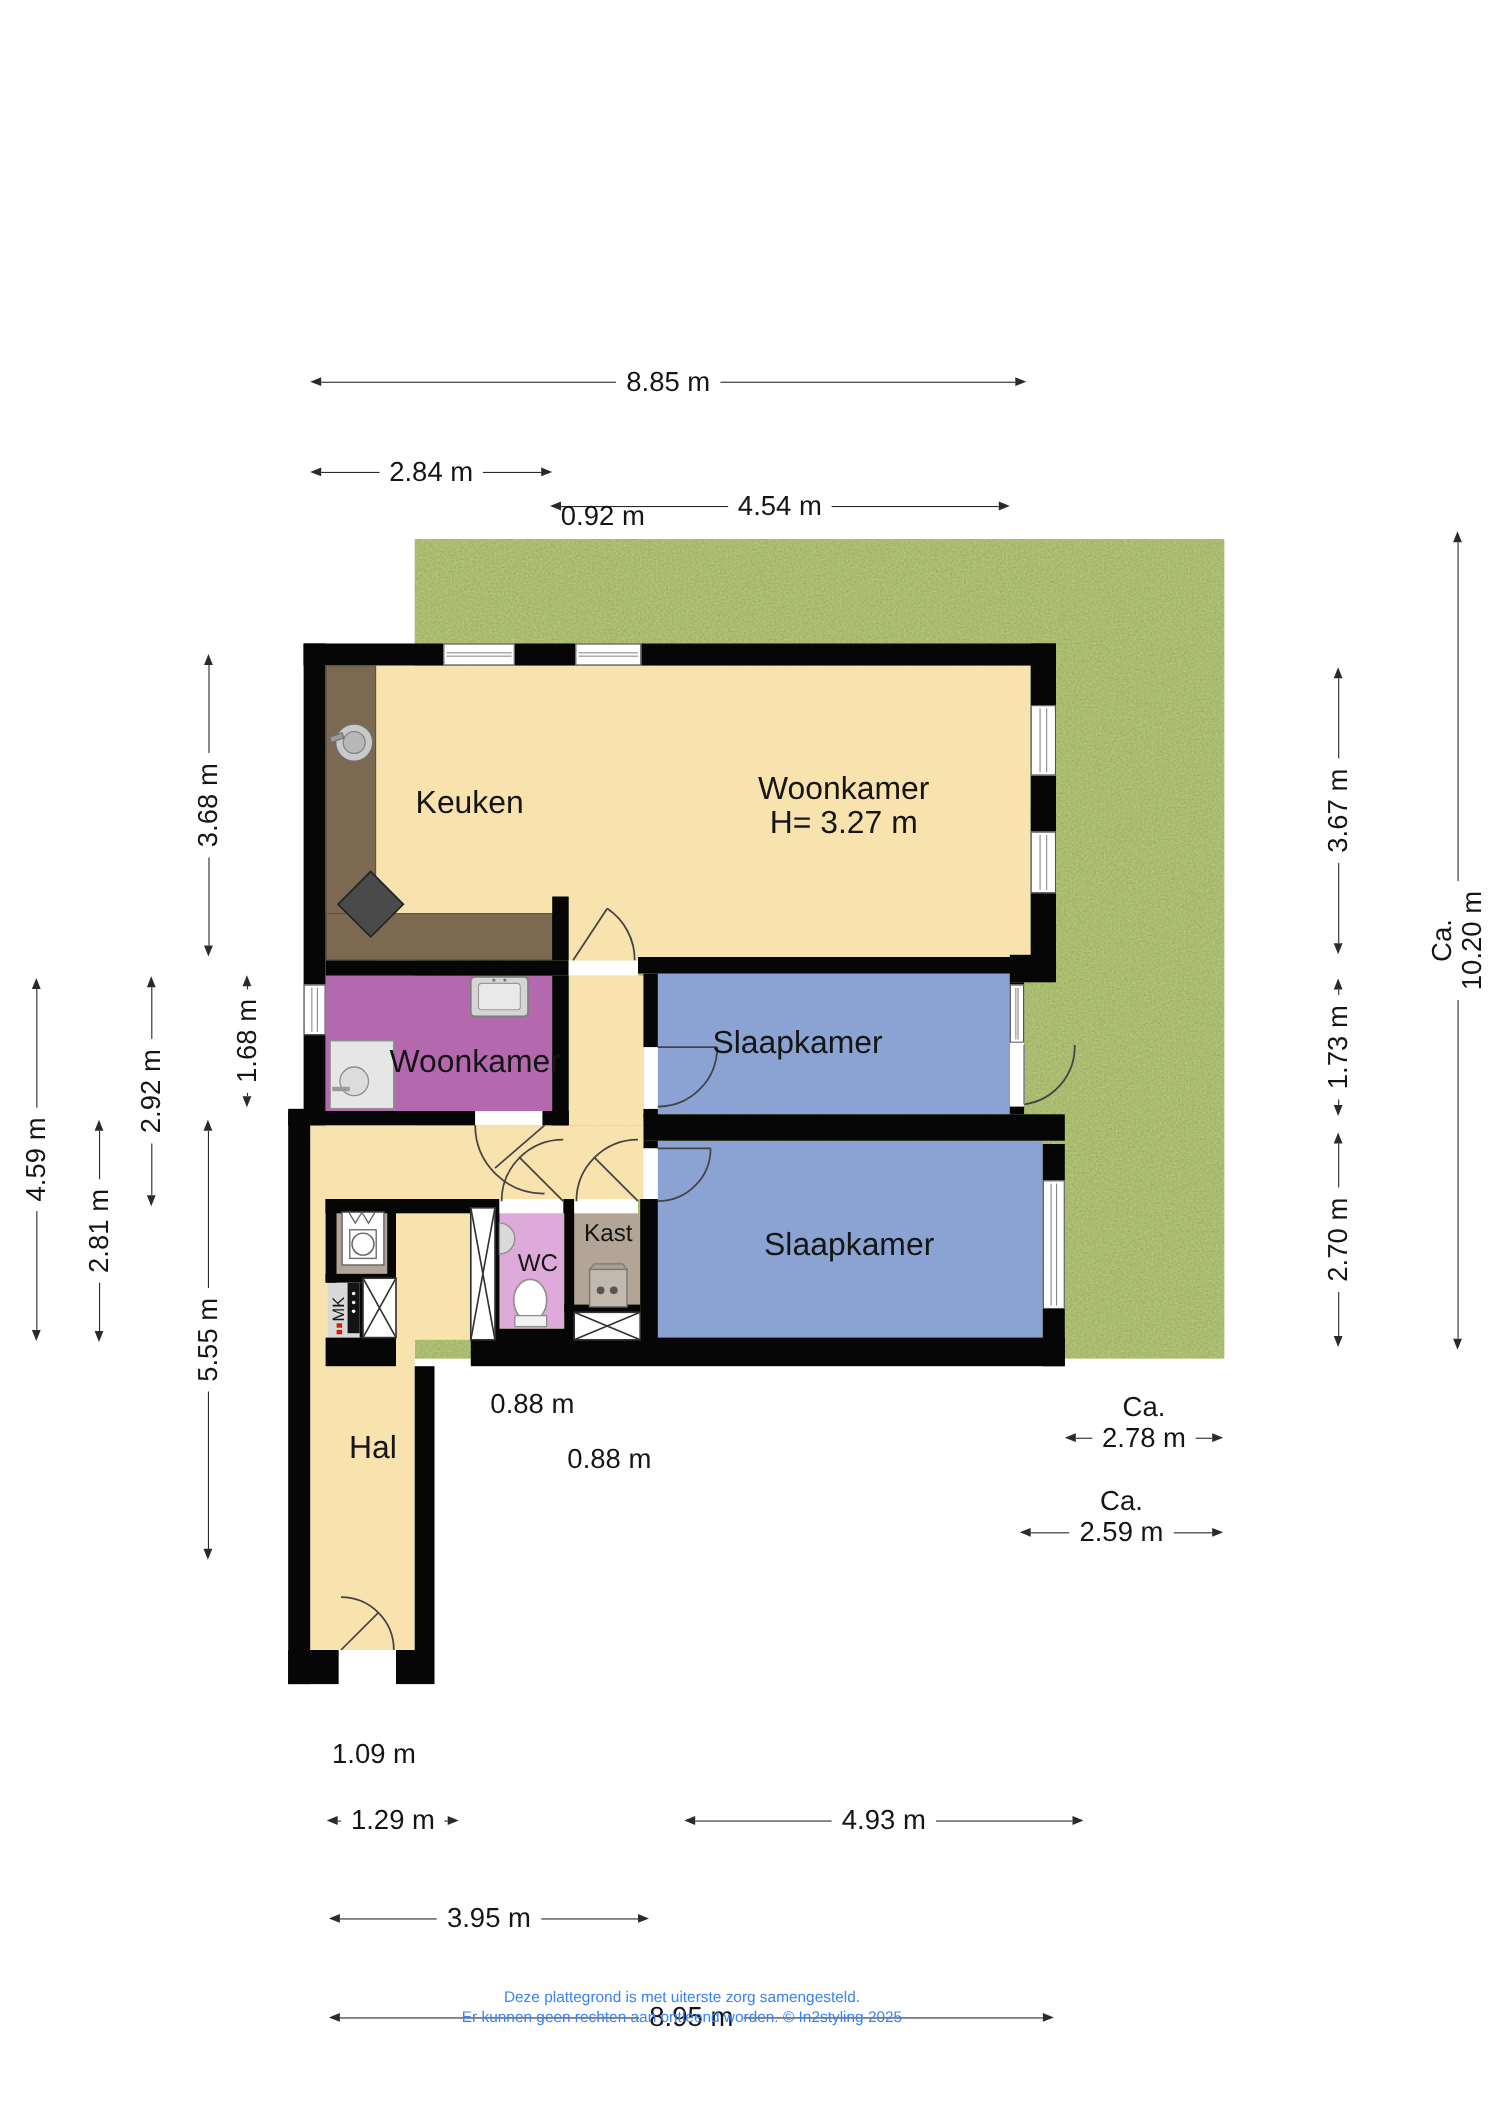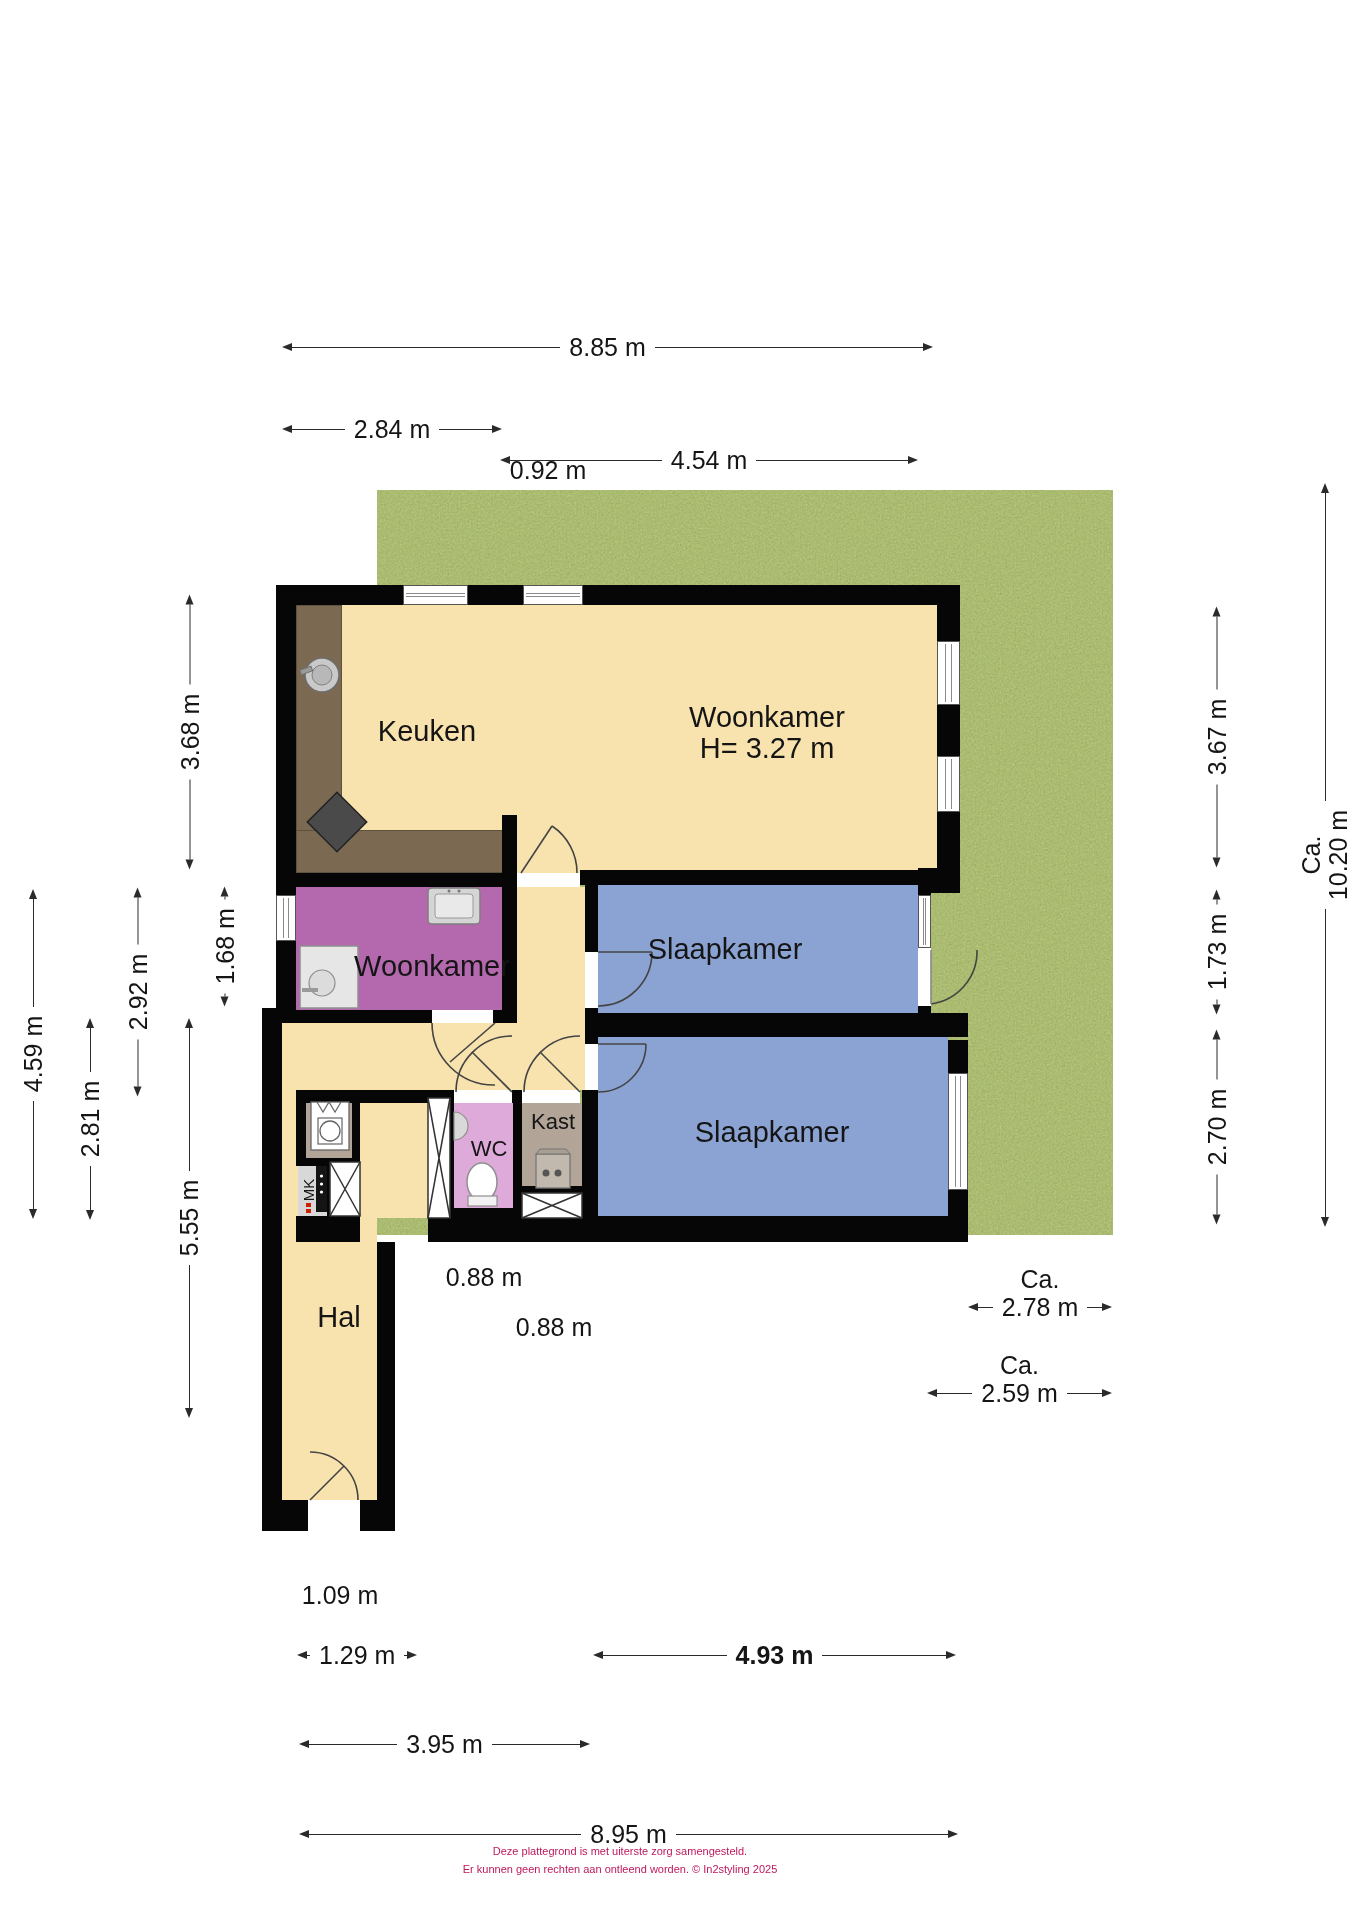--- a/index.html
+++ b/index.html
@@ -6,21 +6,21 @@
     --c-wall:#060606; --c-floor:#f8e3ae; --c-bed:#8ba3d2; --c-bath:#b468ae;
     --c-wc:#deaad9; --c-closet:#b2a497; --c-counter:#7b6952; --c-mk:#d8d8d8;
     --c-dim:#2a2a2a; --c-grassbase:#76853d;
   }
   html,body{margin:0;padding:0;background:#ffffff;}
   #page{position:relative;width:1358px;height:1920px;background:#ffffff;overflow:hidden;
         font-family:"Liberation Sans","DejaVu Sans",sans-serif;color:#111;}
   .abs{position:absolute;}
   
   #title{left:268px;top:64px;width:700px;text-align:center;font-size:33px;line-height:44px;color:#121212;}
-  #footer{left:270px;top:1806px;width:700px;text-align:center;font-size:11px;line-height:18px;color:#be185d;margin-top:36px;}
+  #footer{left:270px;top:1806px;width:700px;text-align:center;font-size:14px;line-height:18px;color:#3b82f6;}
   
   .wall{position:absolute;background:var(--c-wall);}
   .floor{position:absolute;}
   .f-live{background:var(--c-floor);}
   .f-bed{background:var(--c-bed);}
   .f-bath{background:var(--c-bath);}
   .f-wc{background:var(--c-wc);}
   .f-closet{background:var(--c-closet);}
   .f-mk{background:var(--c-mk);}
   .f-counter{background:var(--c-counter);box-shadow:inset 0 0 0 1px #5f513f;}
@@ -347,21 +347,21 @@
   <div class="freelbl" style="left:484px;top:1277px;">0.88 m</div>
   <div class="freelbl" style="left:554px;top:1327px;">0.88 m</div>
   <div class="freelbl" style="left:340px;top:1595px;">1.09 m</div>
   <div class="hdim" style="left:297px;top:1641px;width:95px;">
     <span class="ar l"></span>
       <span class="ln"></span>
     <span class="dlb">1.29 m</span>
     <span class="ln"></span>
       <span class="ar r"></span>
   </div>
-  <div class="hdim" style="left:593px;top:1641px;width:363px;font-weight:bold;">
+  <div class="hdim" style="left:622px;top:1641px;width:363px;">
     <span class="ar l"></span>
       <span class="ln"></span>
     <span class="dlb">4.93 m</span>
     <span class="ln"></span>
       <span class="ar r"></span>
   </div>
   <div class="hdim" style="left:299px;top:1730px;width:291px;">
     <span class="ar l"></span>
       <span class="ln"></span>
     <span class="dlb">3.95 m</span>

